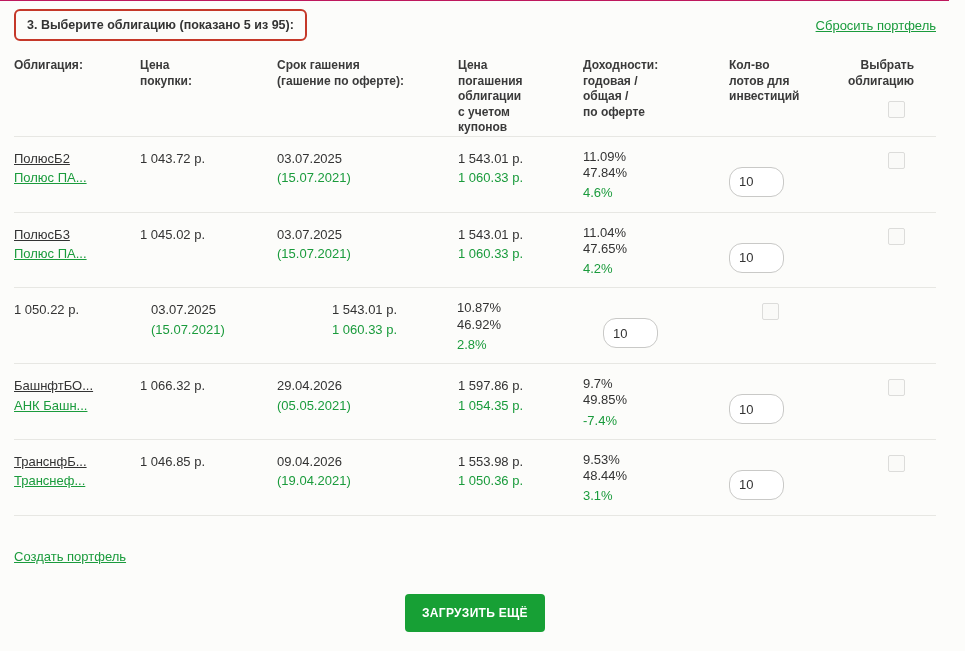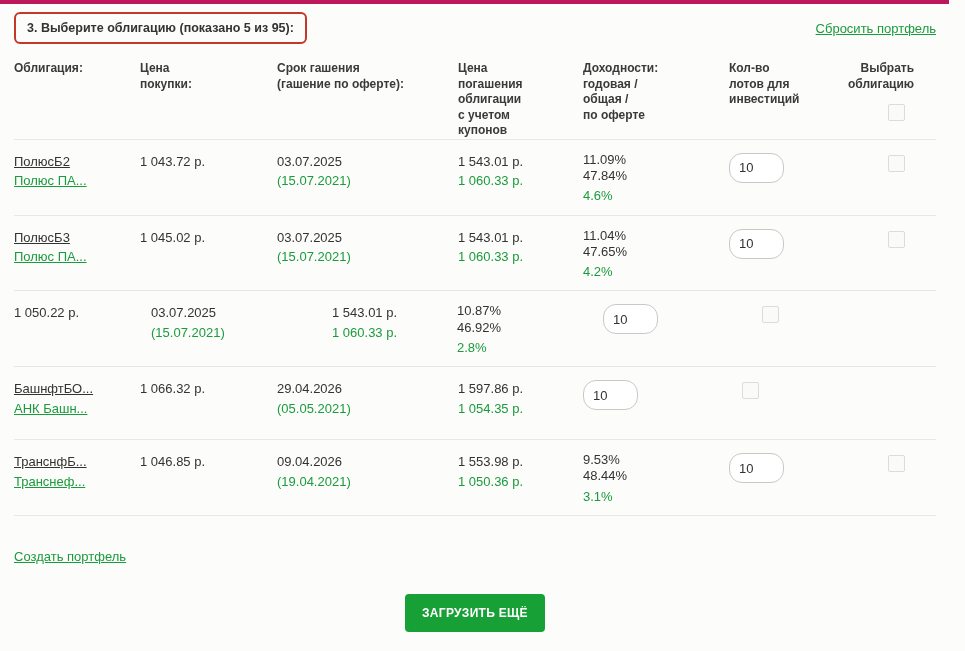--- a/index.html
+++ b/index.html
@@ -13,21 +13,21 @@
   html,body{margin:0;padding:0;}
   body{
     width:965px;height:651px;
     background:#fcfcfa;
     font-family:"Liberation Sans", sans-serif;
     color:var(--text);
     overflow:hidden;
   }
   .page{
     width:949px;height:651px;
-    border-top:4px solid #be185d;
+    border-top:1px solid #be185d;
     padding:8px 13px 0 14px;
   }
   
   .topbar{display:flex;justify-content:space-between;align-items:flex-start;}
   .title-box{
     border:2px solid var(--red);
     border-radius:6px;
     padding:7px 11px;
     font-size:12.5px;
     font-weight:bold;
@@ -82,21 +82,21 @@
   .yields .green-val{margin-top:4px;}
   .lots-input{
     width:55px;height:30px;
     border:1px solid #c9c9c7;
     border-radius:13px;
     font-family:"Liberation Sans", sans-serif;
     font-size:13px;
     color:#333;
     padding:0 0 0 9px;
     background:#fff;
-    margin-top:1px;
+    margin-top:18px;
   }
   .checkbox{
     display:inline-block;
     width:17px;height:17px;
     background:#fafaf8;
     border:1px solid #dcdcda;
     border-radius:2px;
     cursor:pointer;
   }
   .col7 .checkbox{margin-left:40px;}
@@ -246,20 +246,25 @@
         <span>1 066.32 р.</span>
       </div>
       <div class="col3 stack">
         <span>29.04.2026</span>
         <span class="green-val">(05.05.2021)</span>
       </div>
       <div class="col4 stack">
         <span>1 597.86 р.</span>
         <span class="green-val">1 054.35 р.</span>
       </div>
+      <div class="col5 stack yields">
+        <span>9.7%</span>
+        <span>49.85%</span>
+        <span class="green-val">-7.4%</span>
+      </div>
       <div class="col6">
         <input type="text" class="lots-input" value="10" style="">
       </div>
       <div class="col7">
         <span class="checkbox"></span>
       </div>
     </div>
       <div class="row">
       <div class="col1 stack">
         <a class="bond-name">ТранснфБ...</a>

